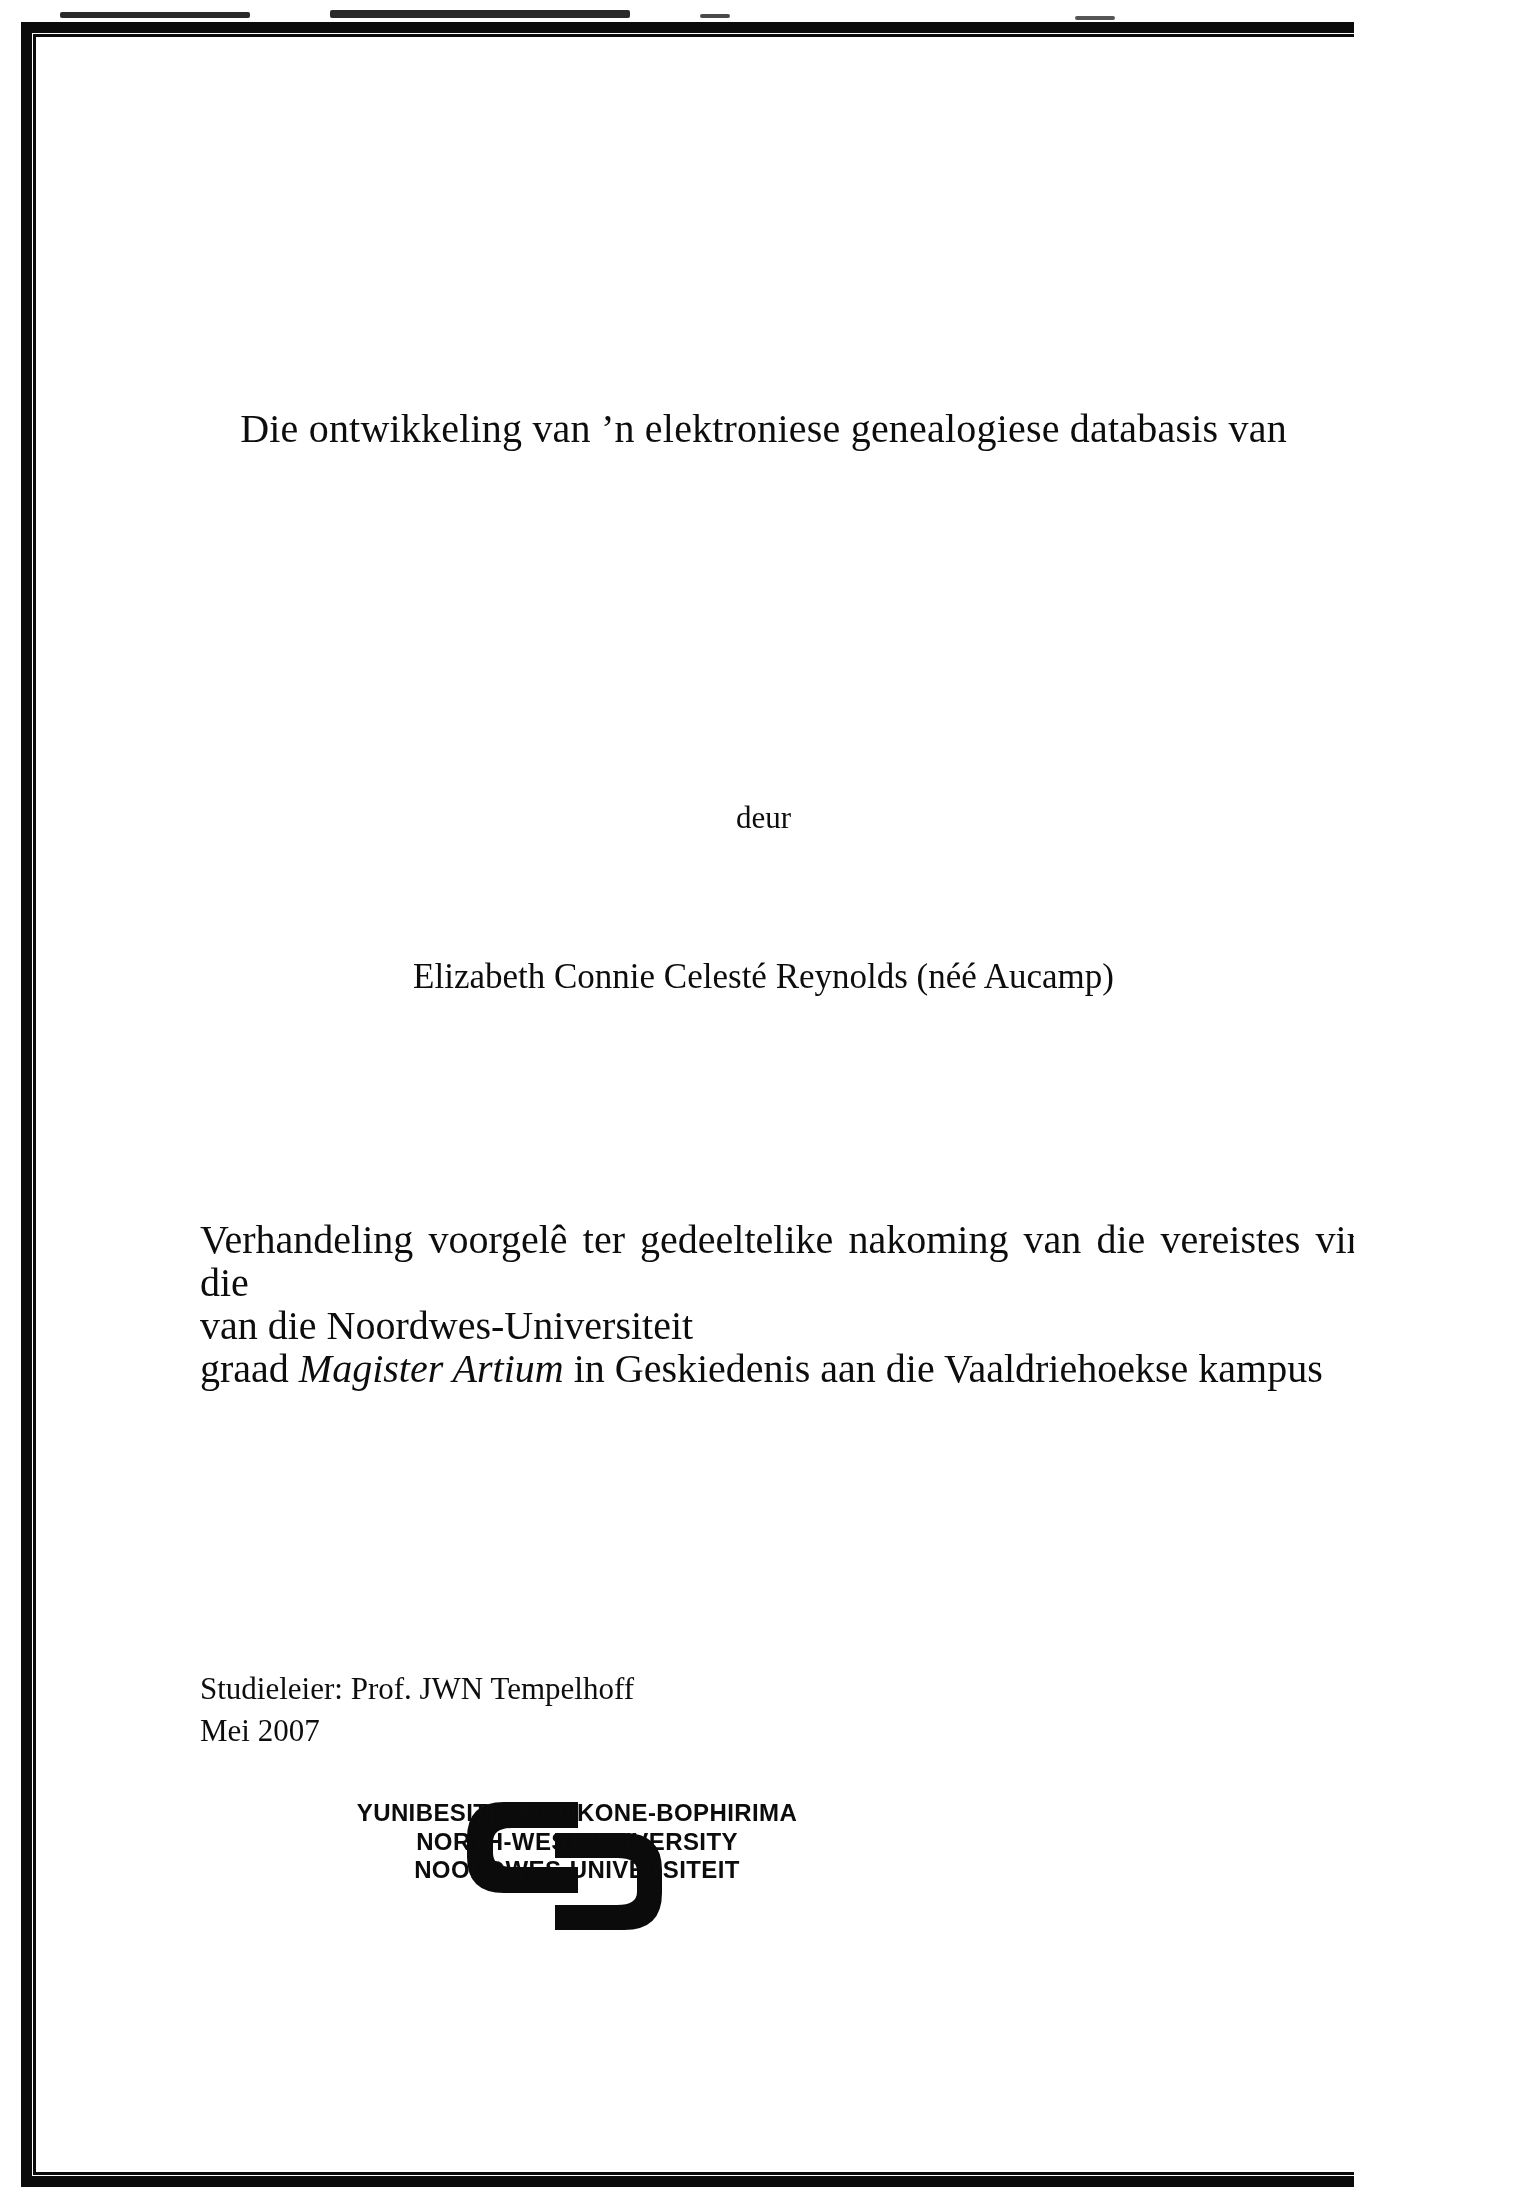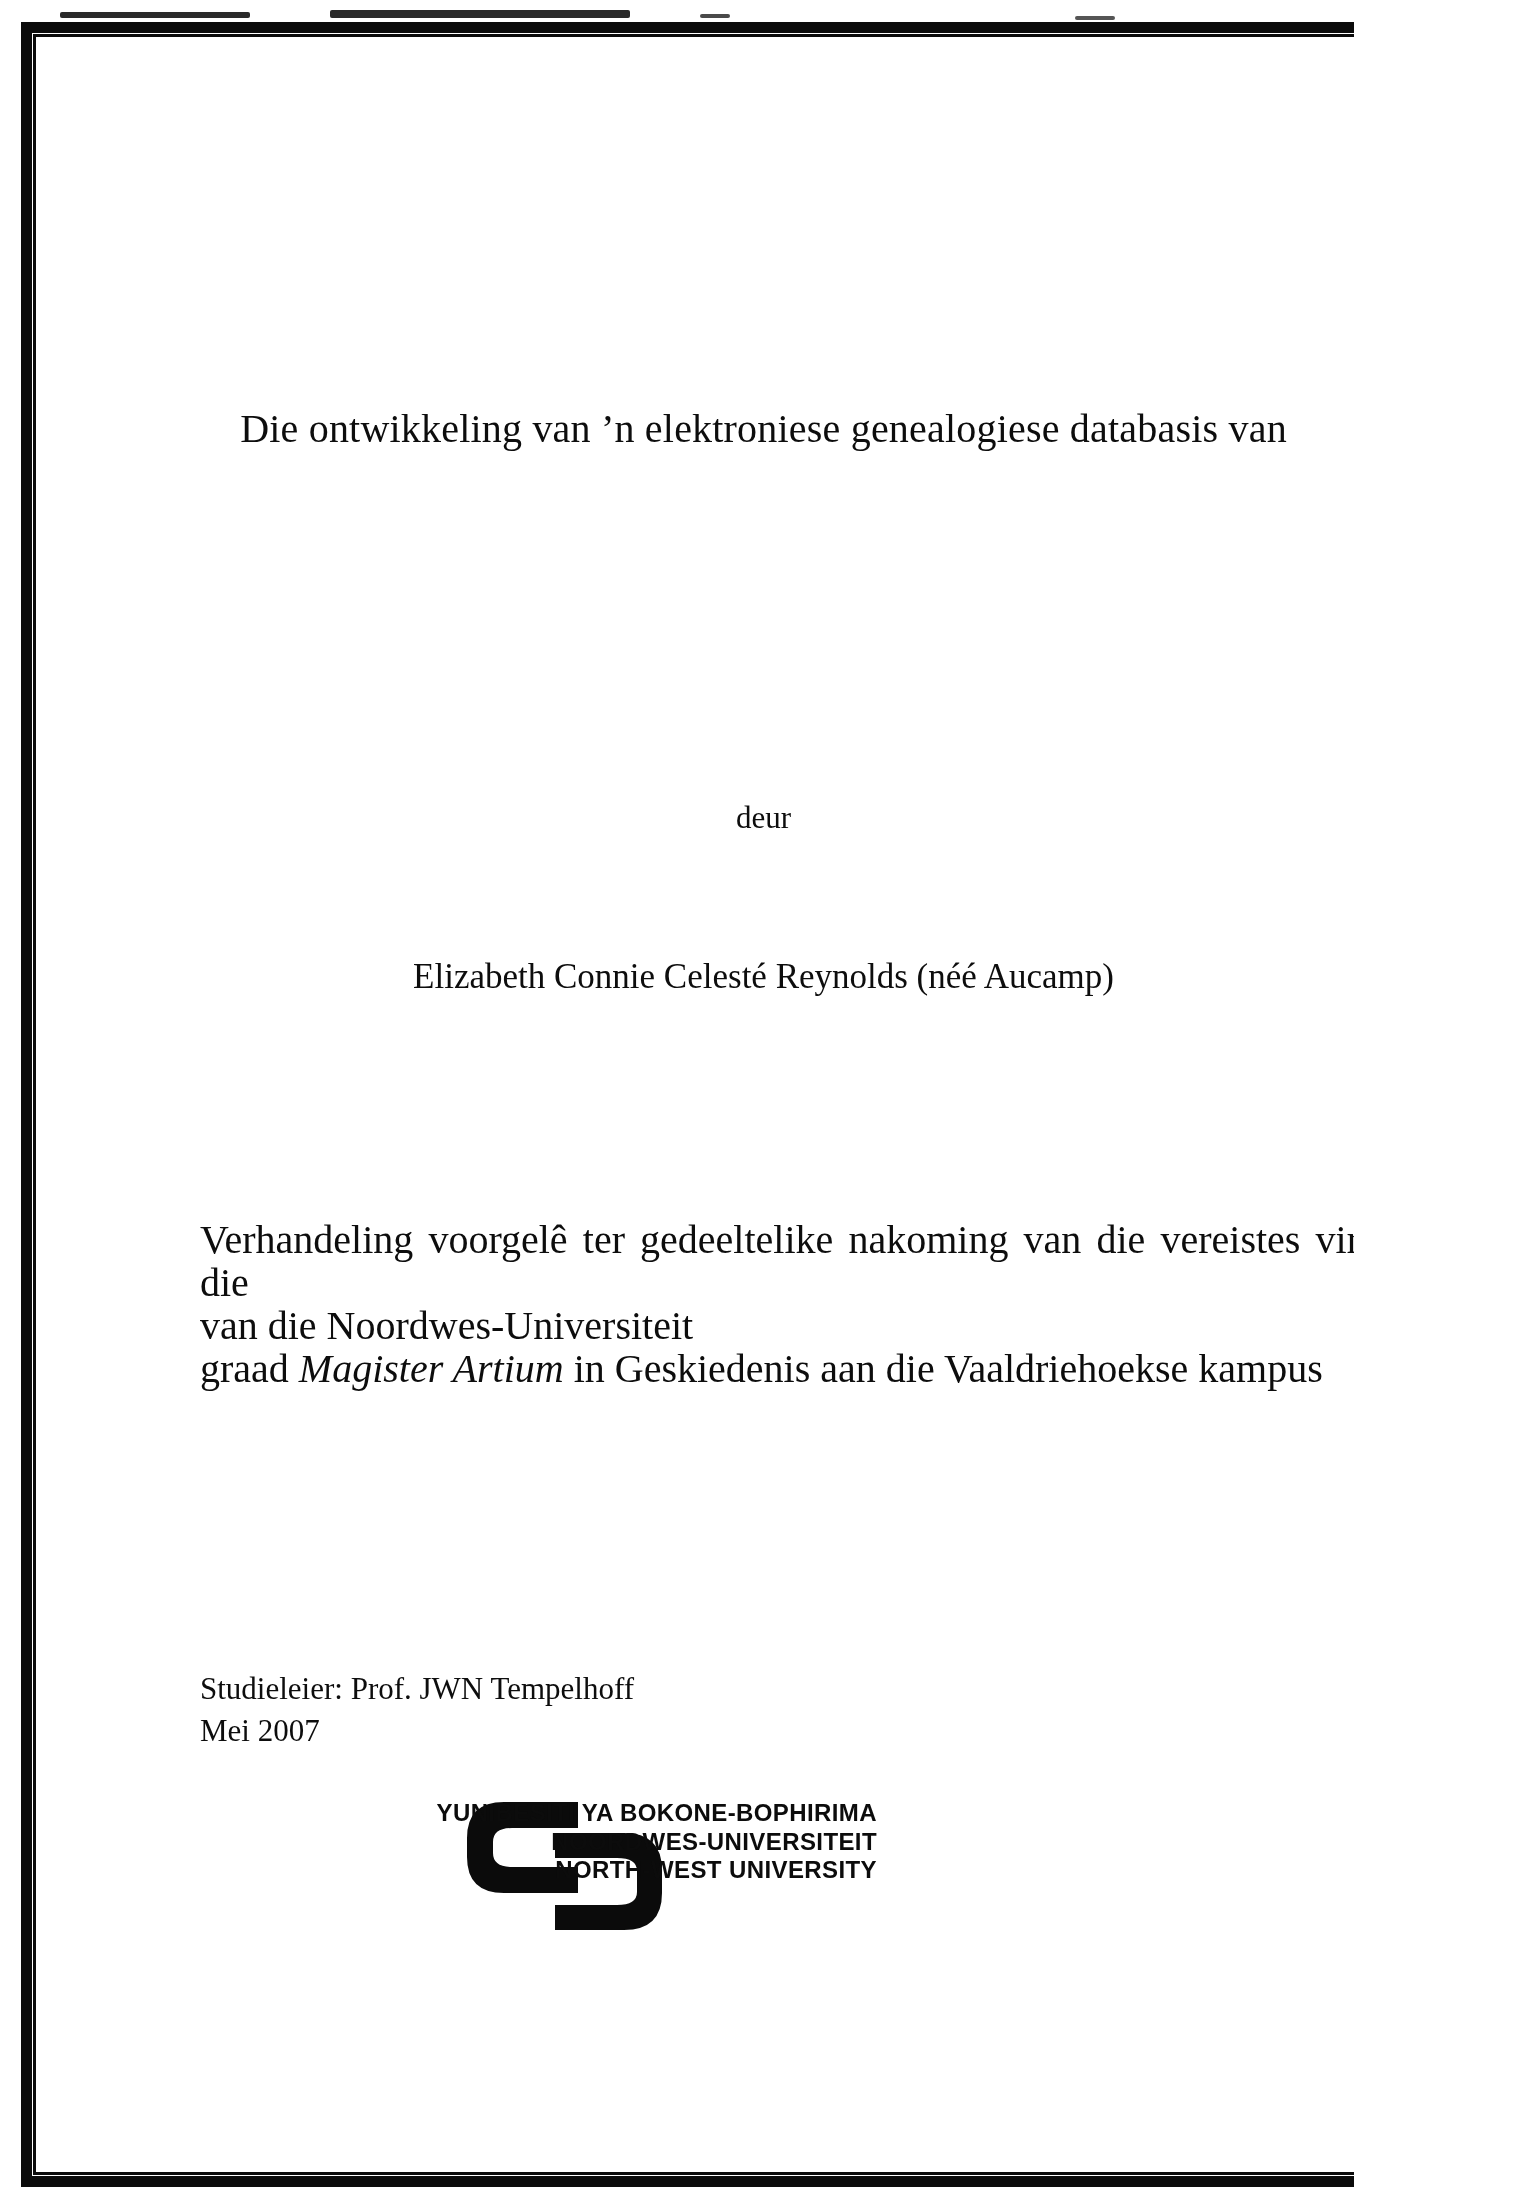--- a/index.html
+++ b/index.html
@@ -92,21 +92,21 @@
     left: 460px;
     top: 1800px;
     width: 210px;
     height: 135px;
   }
   .logo-text {
     position: absolute;
     top: 1799px;
     right: 477px;
     width: 600px;
-    text-align: right;
+    text-align: center;
     font-family: "Liberation Sans", "DejaVu Sans", sans-serif;
     font-size: 24px;
     font-weight: 700;
     line-height: 28.5px;
     letter-spacing: 0.4px;
     color: #0c0c0c;
     white-space: nowrap;
   }
 </style>
 </head>
@@ -145,17 +145,17 @@
 
   <svg class="logo-mark" viewBox="0 0 210 135" xmlns="http://www.w3.org/2000/svg" aria-hidden="true">
 
     <path fill="#0b0b0b" d="M118,2 L44,2 Q7,2 7,38 L7,57 Q7,93 44,93 L118,93 L118,67 L52,67 Q33,67 33,53 L33,42 Q33,28 52,28 L118,28 Z"></path>
 
     <path fill="#0b0b0b" d="M95,33 L164,33 Q202,33 202,70 L202,93 Q202,130 164,130 L95,130 L95,105 L157,105 Q177,105 177,92 L177,71 Q177,58 157,58 L95,58 Z"></path>
   </svg>
 
   <div class="logo-text">
     <div>YUNIBESITI YA BOKONE-BOPHIRIMA</div>
+    <div>NORTH-WEST UNIVERSITY</div>
     <div>NOORDWES-UNIVERSITEIT</div>
-    <div>NORTH-WEST UNIVERSITY</div>
   </div>
 
 </div>
 
 </body></html>

